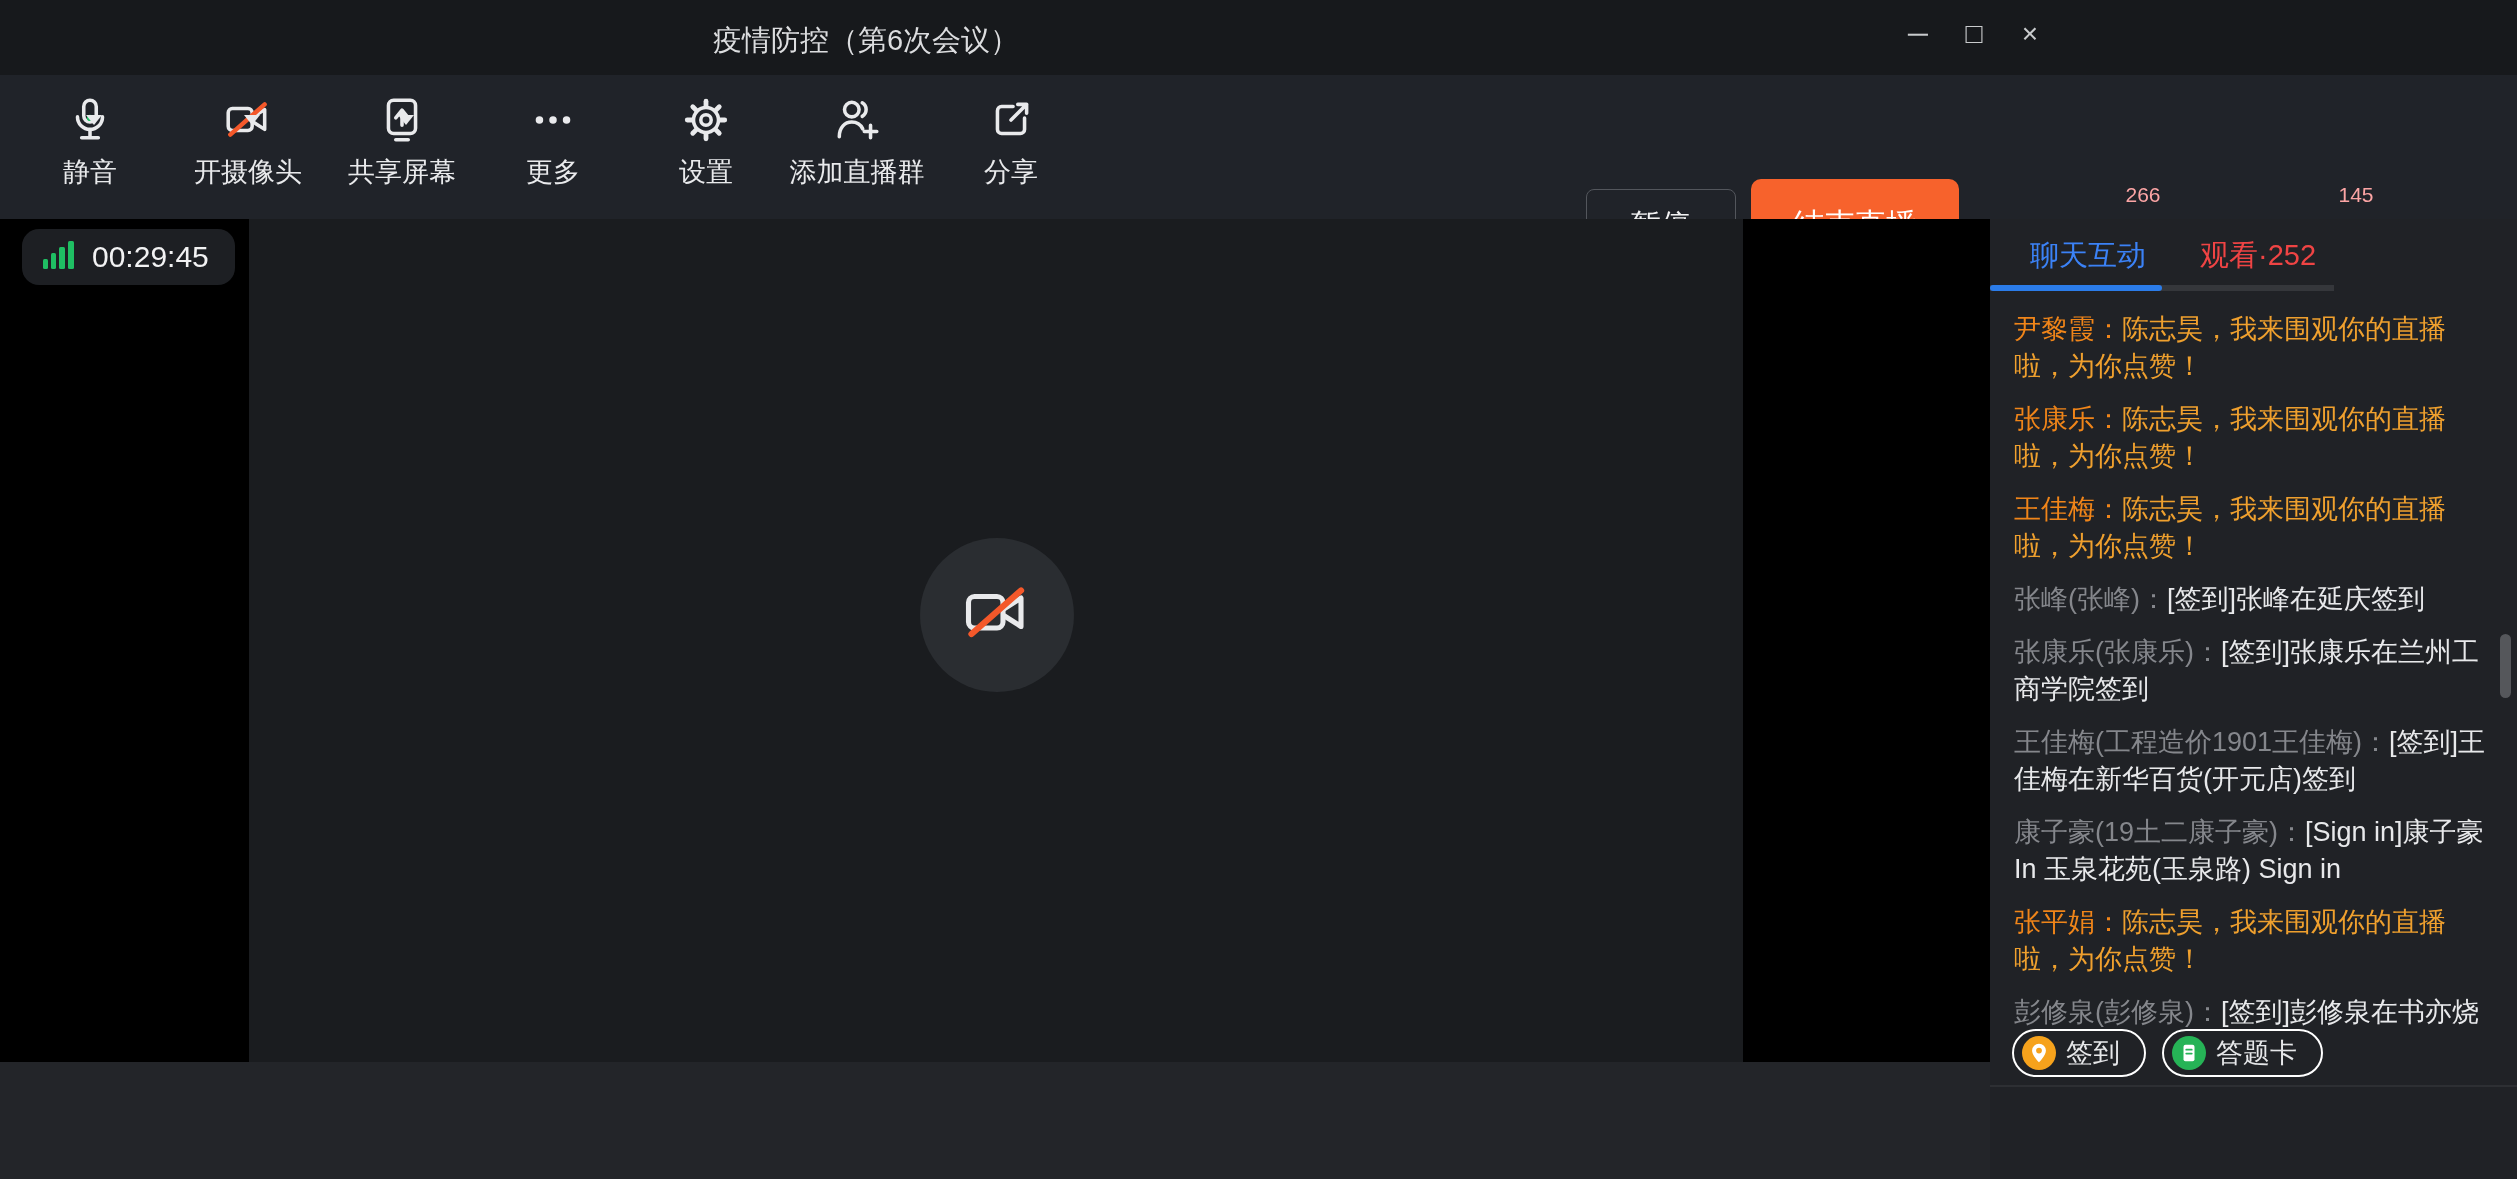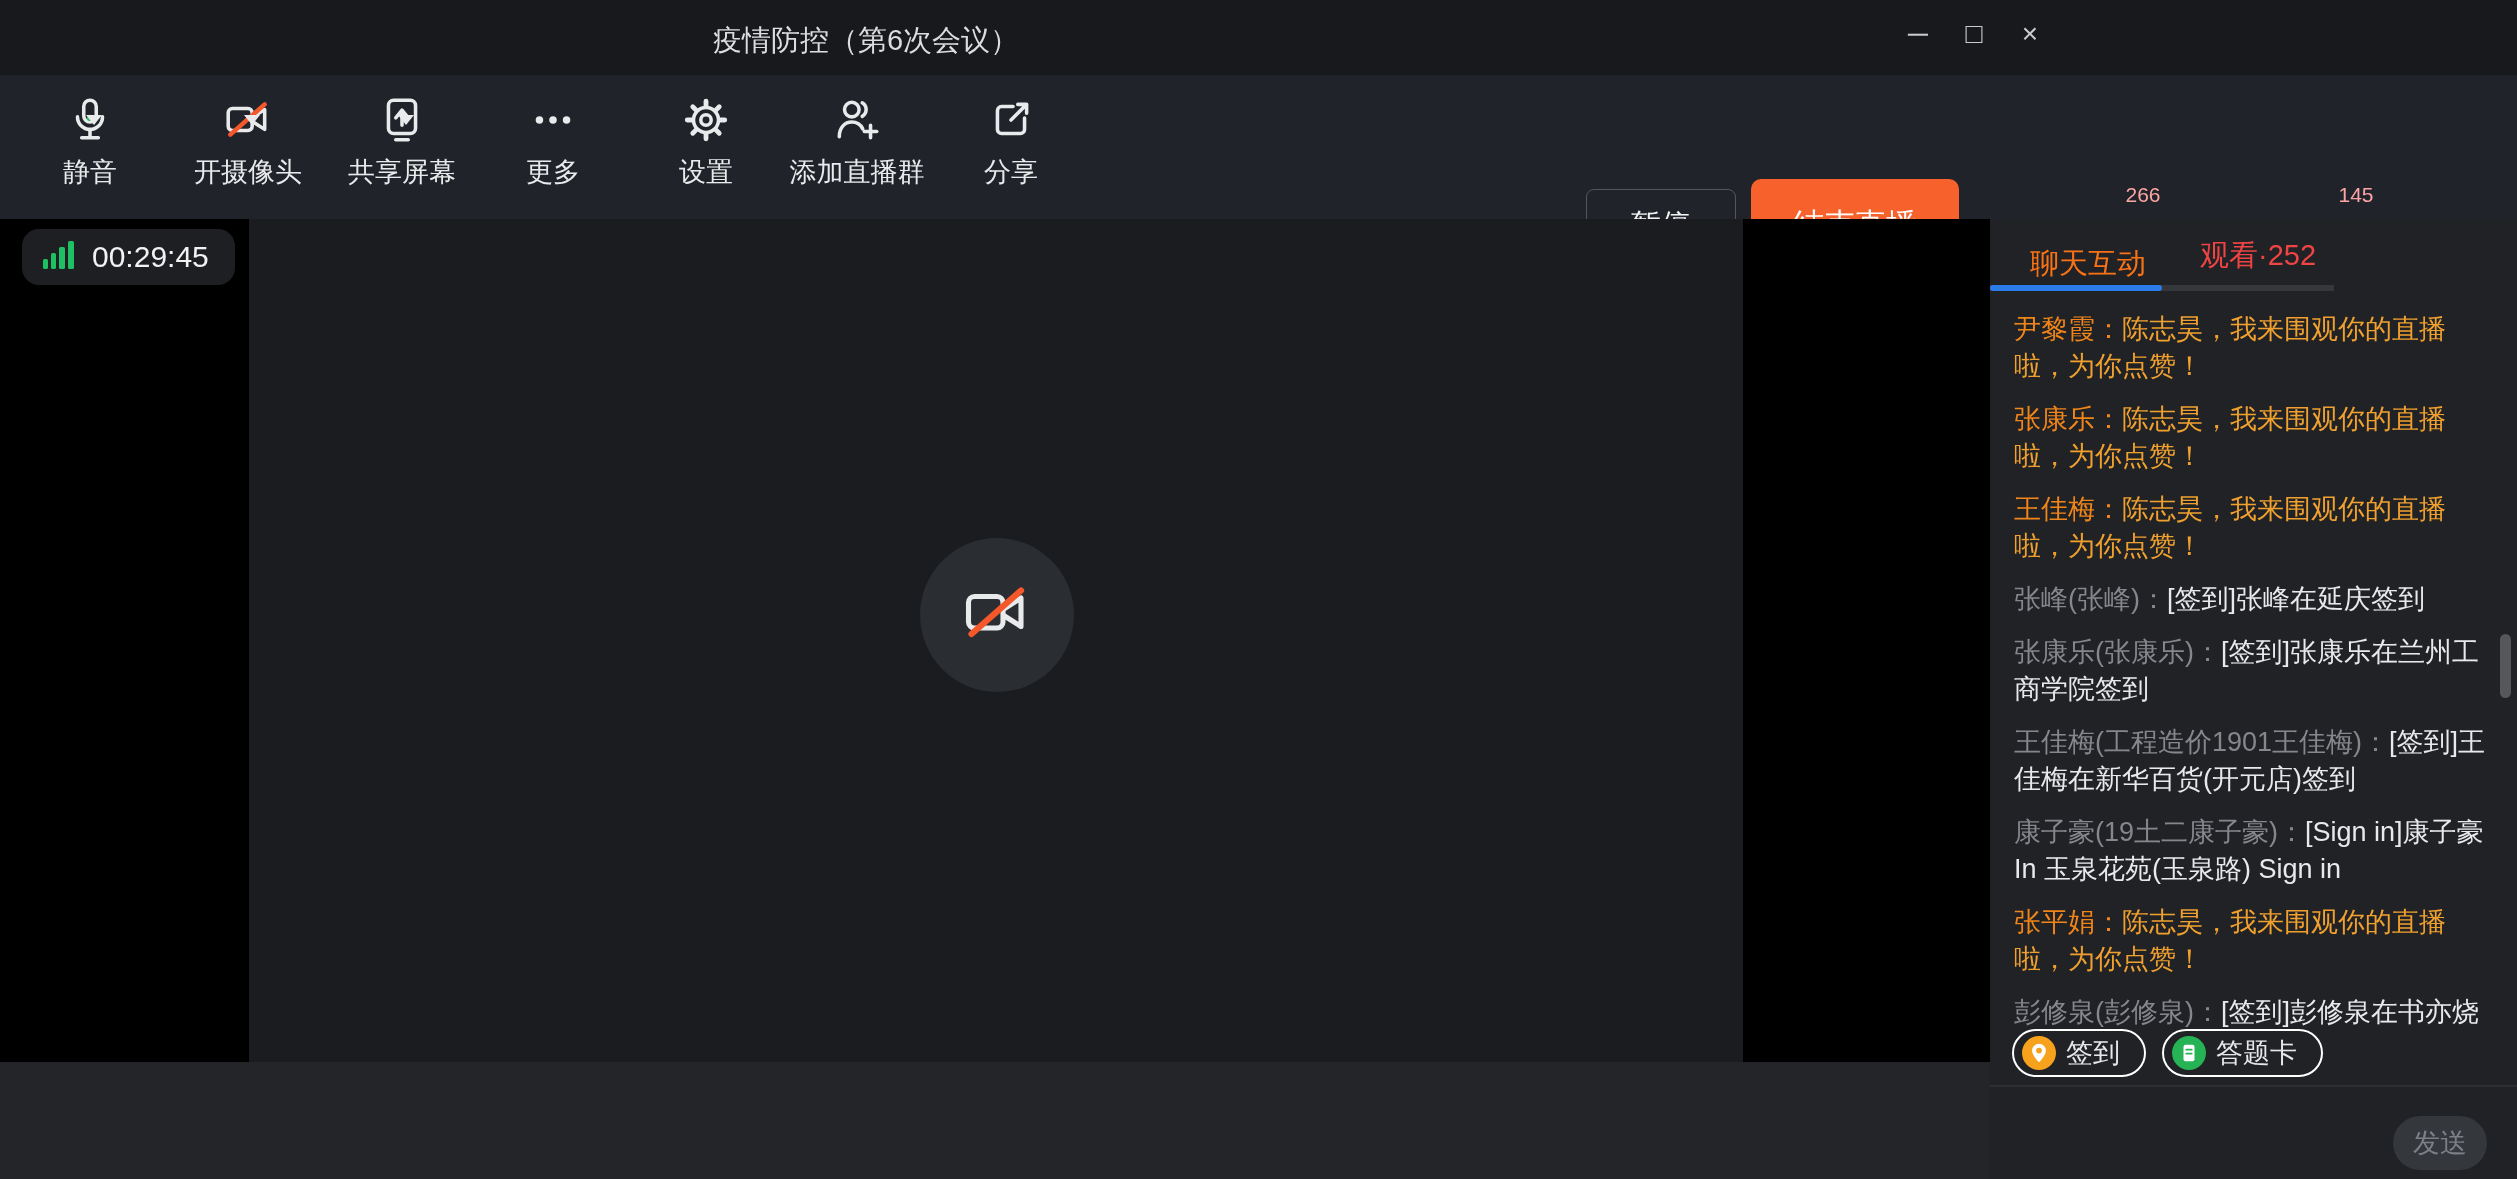--- a/index.html
+++ b/index.html
@@ -45,21 +45,21 @@
     background:#1d1f23; border-radius:17px; display:flex; align-items:center; gap:14px;
     color:#f2f2f3; font-size:30px; }
 
   
   .bottombar { position:absolute; left:0; top:1062px; width:1990px; height:117px; background:#232529; }
 
   
   .chat { position:absolute; left:1990px; top:219px; width:527px; height:960px; background:#202226; }
   .tab { position:absolute; top:16px; background:none; border:none; font-family:inherit;
     font-size:29px; line-height:40px; white-space:nowrap; }
-  .tab.active { color:#f97316;margin-top:8px; }
+  .tab.active { color:#3b82f6; }
   .tab.inactive { color:#ef4444; }
   .tab-track { position:absolute; left:0; top:66px; width:344px; height:6px; background:#35373b; }
   .tab-ind { position:absolute; left:0; top:0; width:172px; height:6px; background:#2b7ce9; border-radius:3px; }
 
   .messages { position:absolute; left:24px; top:92px; width:482px; height:716px; overflow:hidden; }
   .msg { font-size:27px; line-height:37px; margin-bottom:16px; word-break:break-all; }
   .msg .name { }
   .msg.like .name { color:#f08519; }
   .msg.like .text { color:#efa02e; }
   .msg.signin .name { color:#85878c; }
@@ -263,20 +263,16 @@
             <svg width="22" height="22" viewBox="0 0 20 20">
     <rect x="5" y="2.5" width="10" height="15" rx="1.8" fill="#ffffff"></rect>
     <path d="M7.5 7 H12.5 M7.5 10.5 H12.5" stroke="#26b356" stroke-width="1.6" stroke-linecap="round"></path>
             </svg>
           </span>
           <span>答题卡</span>
         </button>
       </div>
 
     <div class="chat-divider"></div>
-    <div class="input-row">
-
-      <button class="send-btn">发送</button>
-    </div>
 
     <div class="scroll-thumb"></div>
   </div>
 </div>
 
 </body></html>

